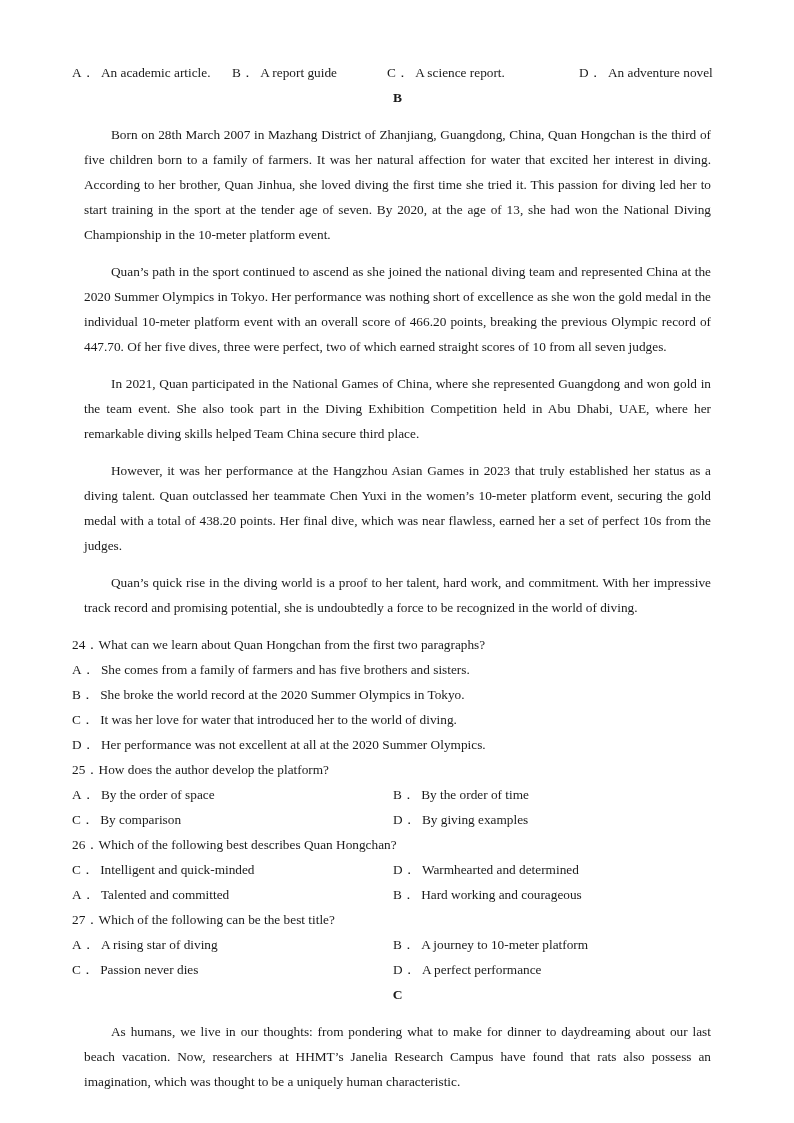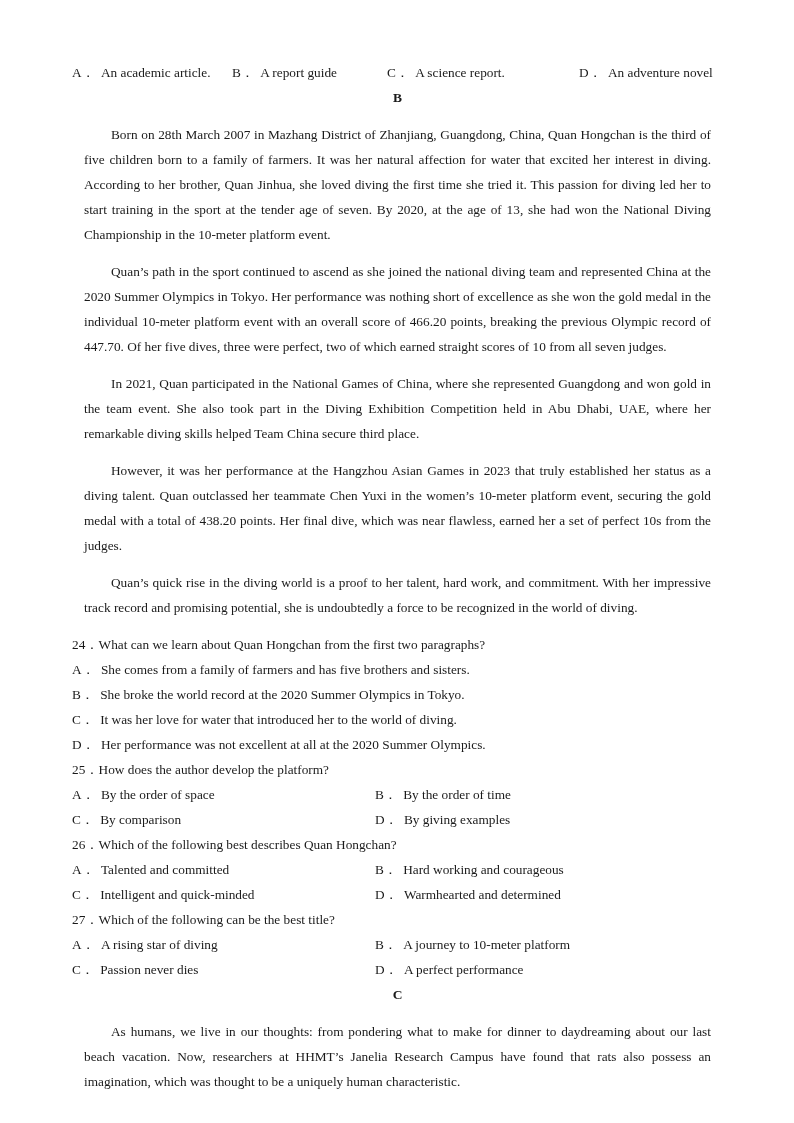--- a/index.html
+++ b/index.html
@@ -14,21 +14,21 @@
   .row4 .c0 { left: 0; }
   .row4 .c1 { left: 160px; }
   .row4 .c2 { left: 315px; }
   .row4 .c3 { left: 507px; }
   .section-letter { text-align: center; height: 25px; line-height: 25px; font-weight: bold; font-size: 13.5px; }
   .para { text-align: justify; text-align-last: left; line-height: 25px; text-indent: 27px; margin: 12px; }
   .q { height: 25px; line-height: 25px; white-space: nowrap; }
   .row2 { position: relative; height: 25px; line-height: 25px; white-space: nowrap; }
   .row2 .opt { position: absolute; top: 0; }
   .row2 .l { left: 0; }
-  .row2 .r { left: 303px; }
+  .row2 .r { left: 321px; }
   .lbl { margin-right: 6px; }
 </style>
 </head>
 <body>
 
 <div class="page">
 
   <div class="row4">
     <span class="opt c0"><span class="lbl">A．</span><span>An academic article.</span></span>
     <span class="opt c1"><span class="lbl">B．</span><span>A report guide</span></span>
@@ -60,26 +60,26 @@
   </div>
   <div class="row2">
     <span class="opt l"><span class="lbl">C．</span><span>By comparison</span></span>
     <span class="opt r"><span class="lbl">D．</span><span>By giving examples</span></span>
   </div>
 
   <div class="q">
     <span>26．</span><span>Which of the following best describes Quan Hongchan?</span>
   </div>
   <div class="row2">
+    <span class="opt l"><span class="lbl">C．</span><span>Intelligent and quick-minded</span></span>
+    <span class="opt r"><span class="lbl">D．</span><span>Warmhearted and determined</span></span>
+  </div>
+  <div class="row2">
     <span class="opt l"><span class="lbl">A．</span><span>Talented and committed</span></span>
     <span class="opt r"><span class="lbl">B．</span><span>Hard working and courageous</span></span>
-  </div>
-  <div class="row2">
-    <span class="opt l"><span class="lbl">C．</span><span>Intelligent and quick-minded</span></span>
-    <span class="opt r"><span class="lbl">D．</span><span>Warmhearted and determined</span></span>
   </div>
 
   <div class="q">
     <span>27．</span><span>Which of the following can be the best title?</span>
   </div>
   <div class="row2">
     <span class="opt l"><span class="lbl">A．</span><span>A rising star of diving</span></span>
     <span class="opt r"><span class="lbl">B．</span><span>A journey to 10-meter platform</span></span>
   </div>
   <div class="row2">

